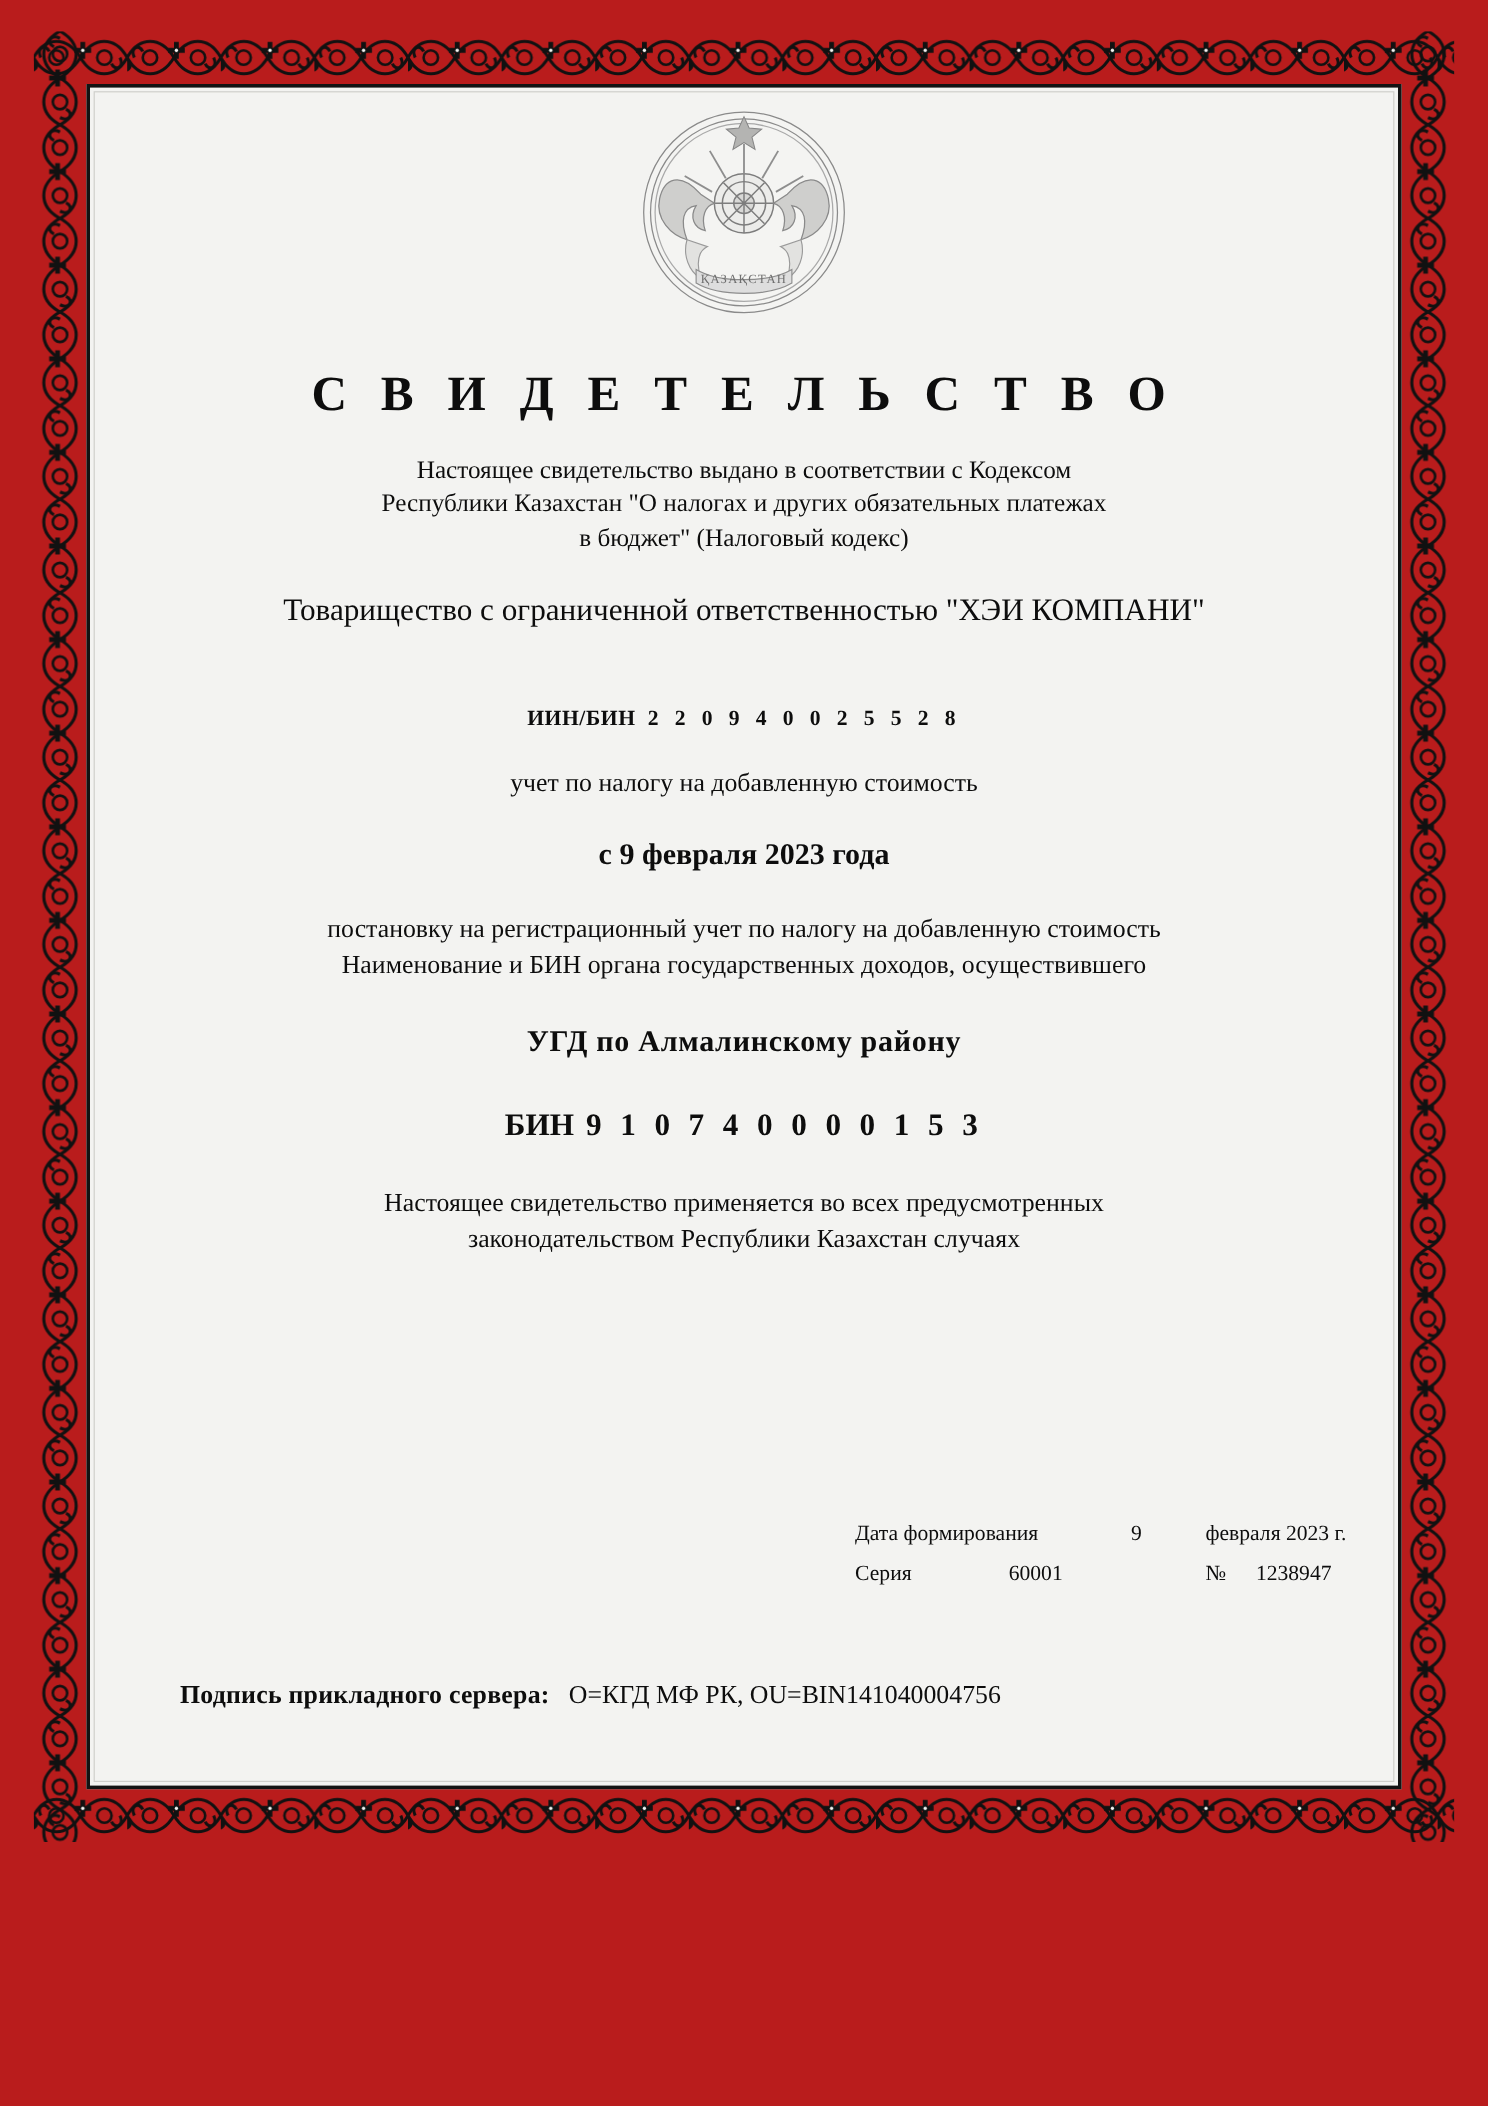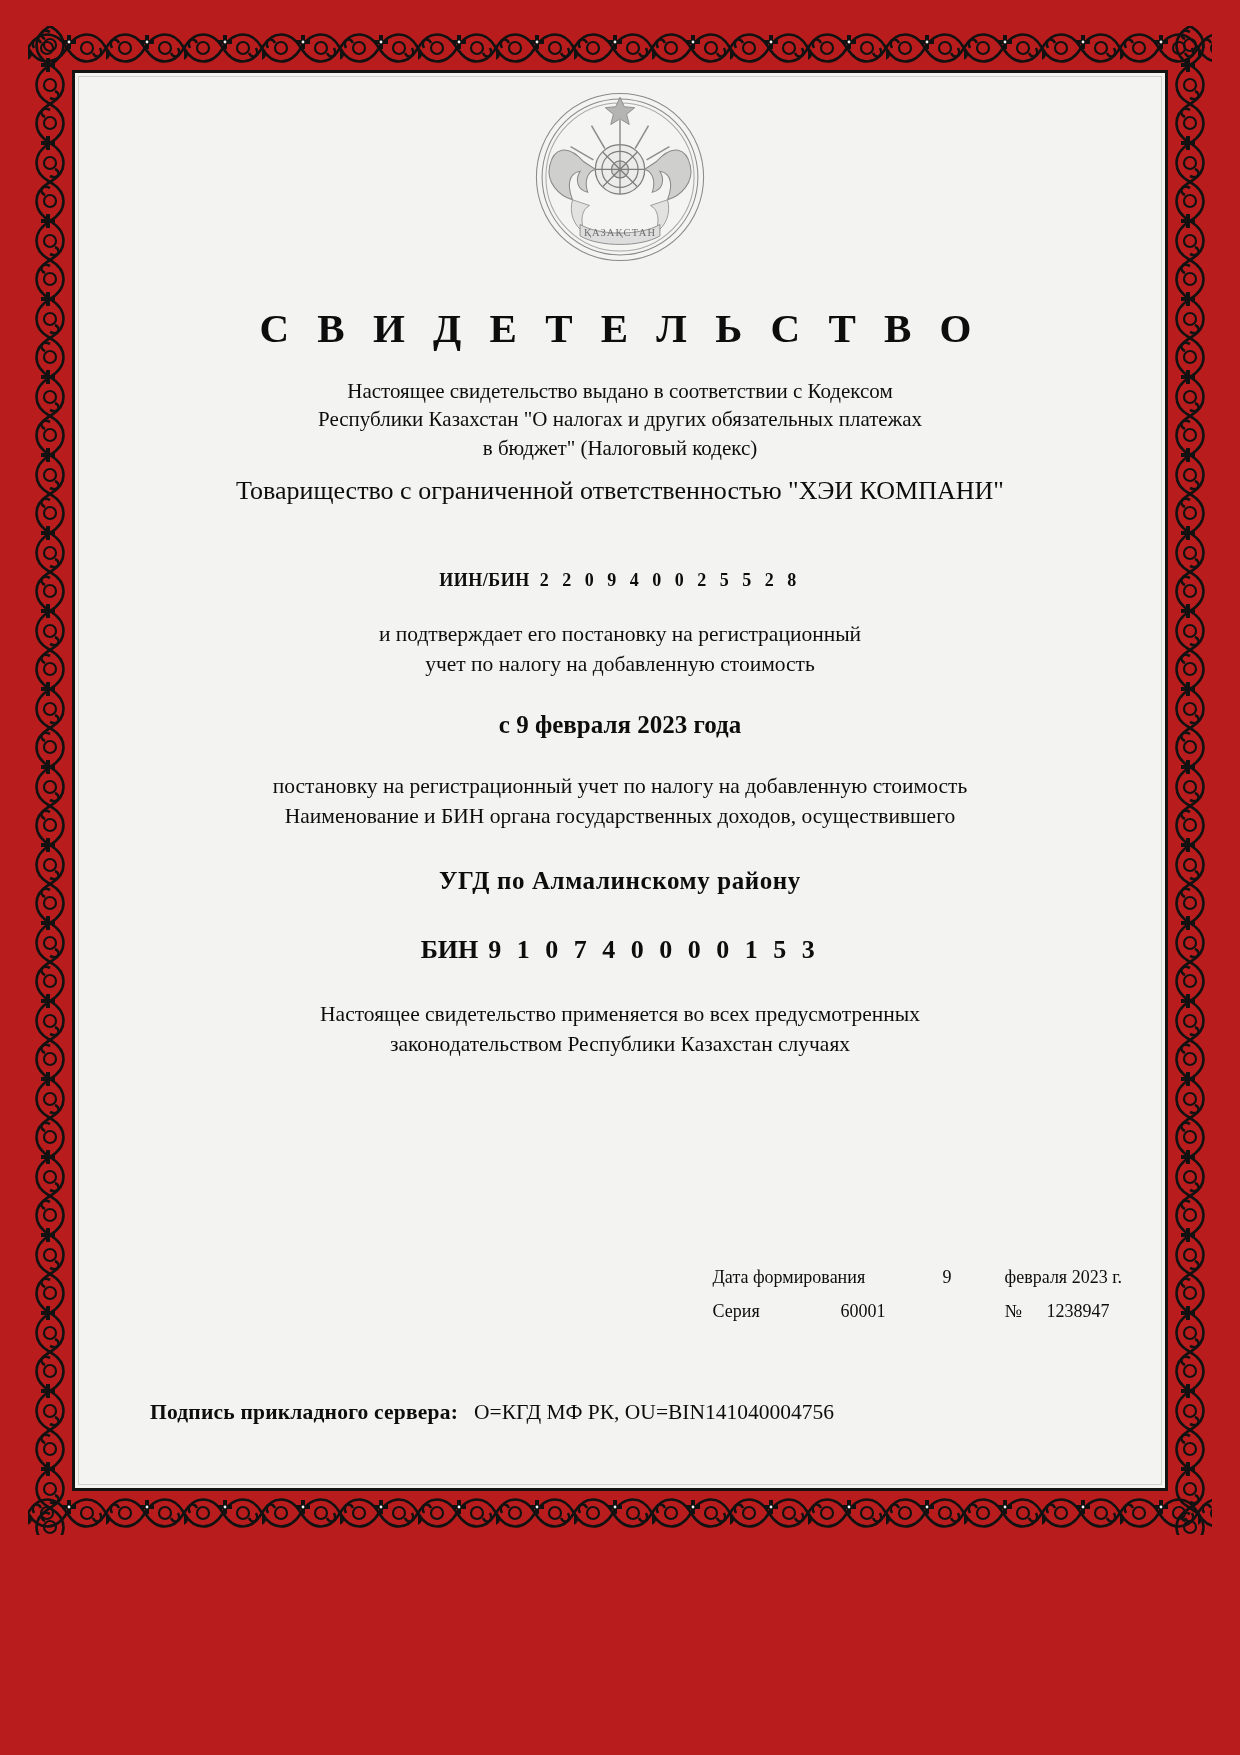--- a/index.html
+++ b/index.html
@@ -98,21 +98,21 @@
     letter-spacing: 0.2px;
   }
   .para {
     font-size: 21px;
     line-height: 1.35;
     margin-top: 26px;
   }
   .org-name {
     font-size: 26px;
     line-height: 1.3;
-    margin-top: 12px;
+    margin-top: 30px;
   }
   .bin-line {
     font-size: 18px;
     font-weight: bold;
     letter-spacing: 0.5px;
     margin-top: 62px;
   }
   .bin-line .digits {
     letter-spacing: 4.5px;
     margin-left: 10px;
@@ -332,21 +332,20 @@
       <div>в бюджет" (Налоговый кодекс)</div>
     </div>
 
     <div class="org-name">Товарищество с ограниченной ответственностью "ХЭИ КОМПАНИ"</div>
 
     <div class="bin-line">
       <span>ИИН/БИН</span><span class="digits">2 2 0 9 4 0 0 2 5 5 2 8</span>
     </div>
 
     <div class="para-confirm">
-      <div>и подтверждает его постановку на регистрационный</div>
       <div>учет по налогу на добавленную стоимость</div>
     </div>
 
     <div class="date-from">с  9 февраля 2023 года</div>
 
     <div class="para-authority">
       <div>постановку на регистрационный учет по налогу на добавленную стоимость</div>
       <div>Наименование и БИН органа государственных доходов, осуществившего</div>
     </div>
 

